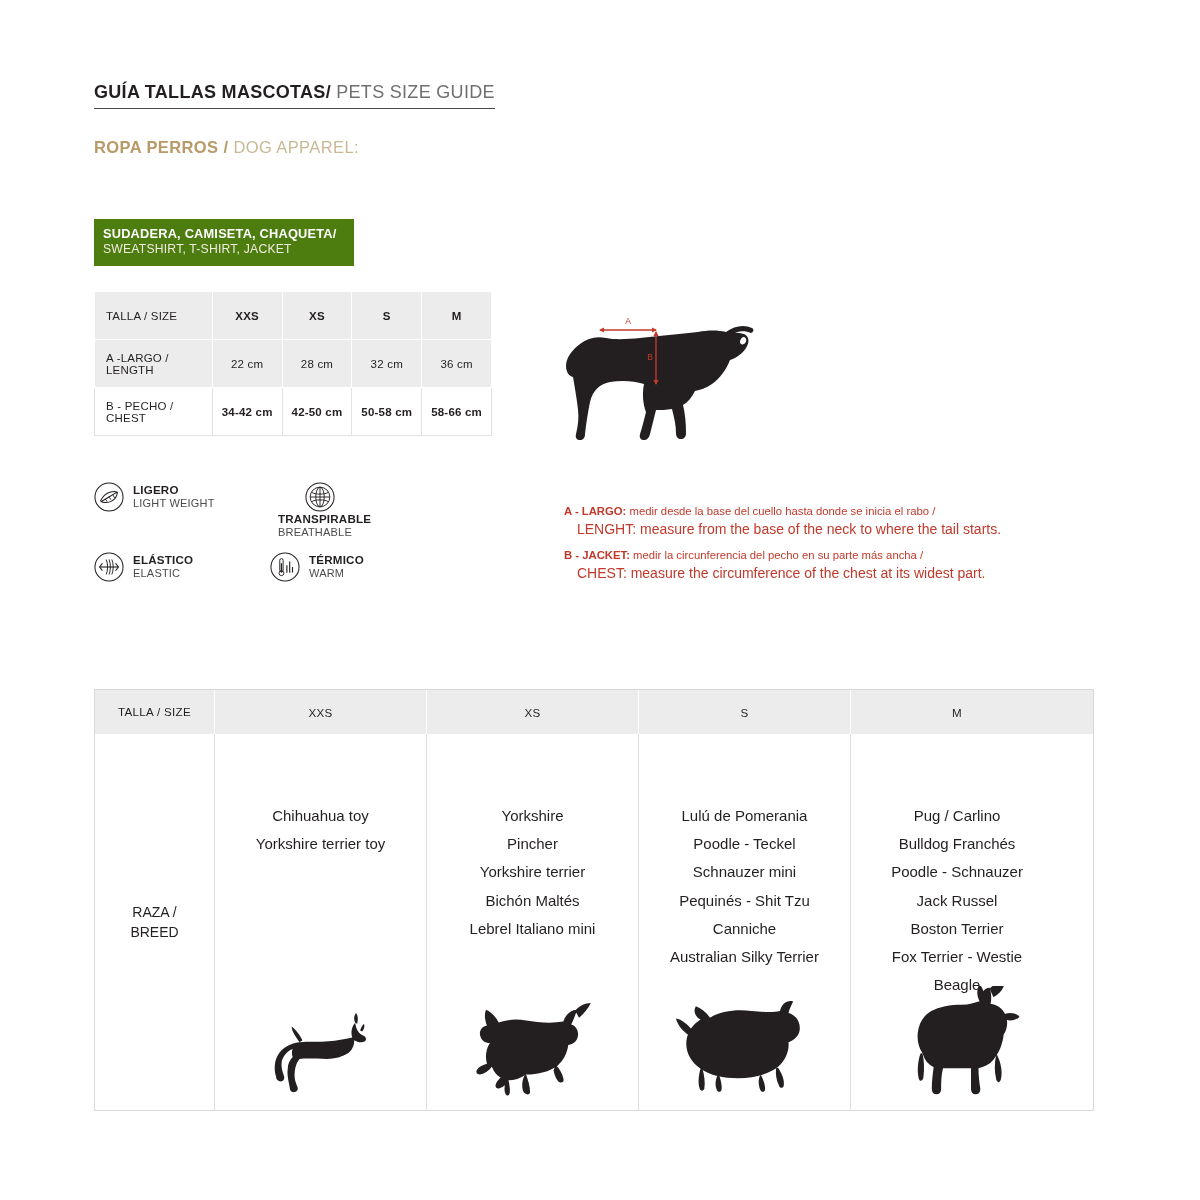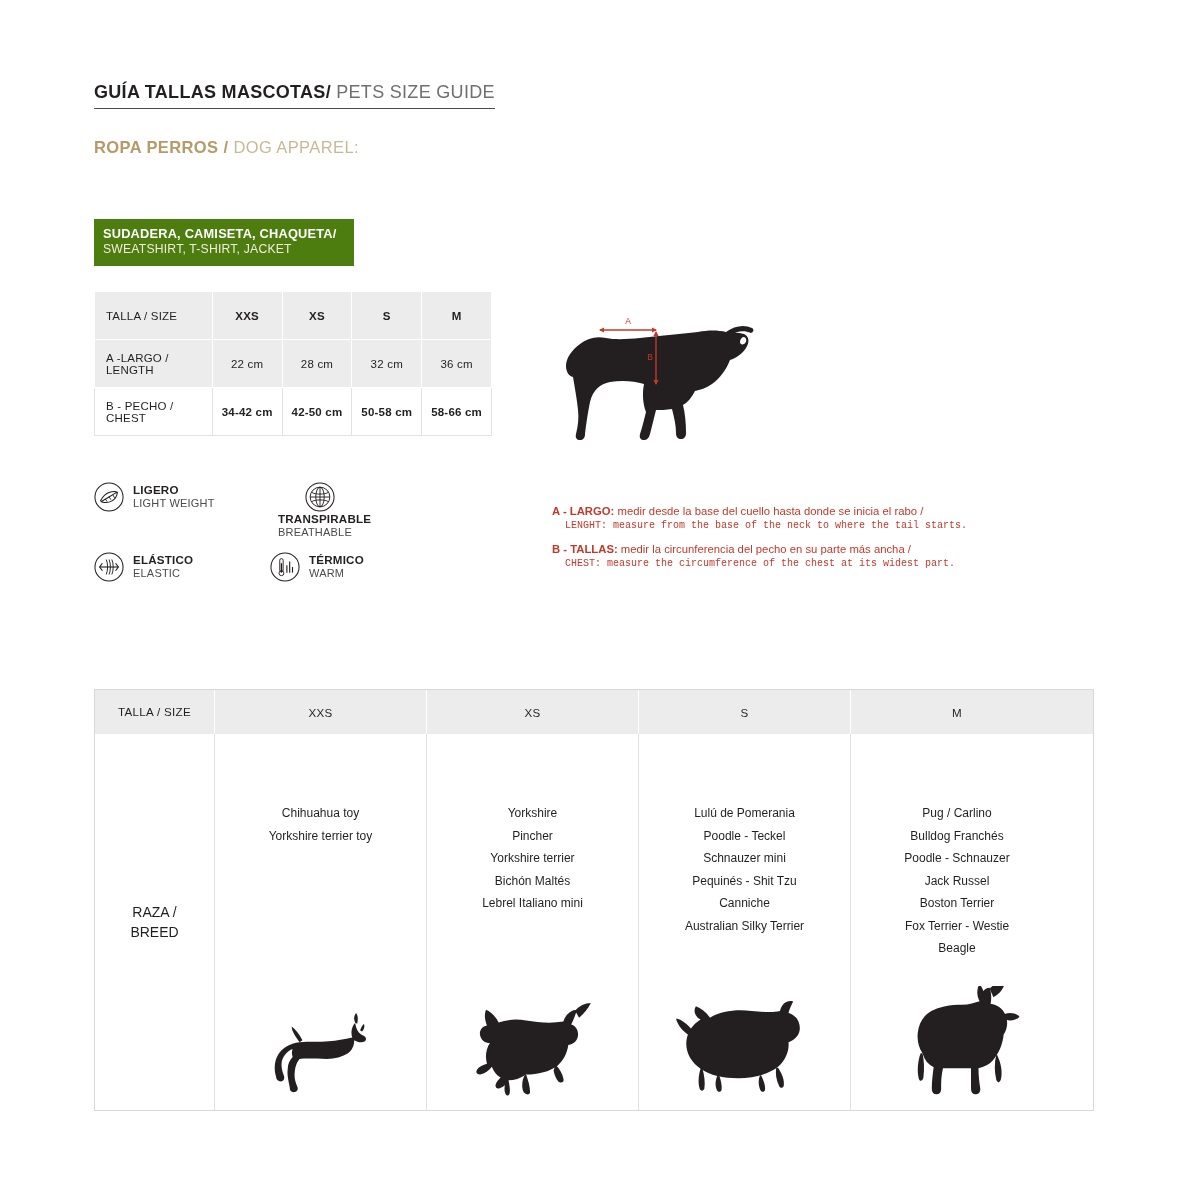--- a/index.html
+++ b/index.html
@@ -110,29 +110,29 @@
   
   .diagram {
     position: absolute;
     left: 530px; top: 310px;
     width: 260px; height: 150px;
   }
 
   
   .legend {
     position: absolute;
-    left: 552px; top: 503px;
+    left: 564px; top: 503px;
     width: 470px;
     color: #c0392b;
     font-size: 11.3px;
     line-height: 1.45;
   }
   .legend .row { margin-bottom: 7px; }
   .legend b { font-weight: bold; }
-  .legend .sub { display: block; padding-left: 13px; color: #c0392b; font-size: 10px; font-family: Liberation Mono, monospace; }
+  .legend .sub { display: block; padding-left: 13px; color: #c0392b; font-size: 14px; }
 
   
   .breed-wrap {
     position: absolute;
     left: 94px; top: 689px;
     width: 1000px;
     border: 1px solid #d8d8d8;
   }
   .breed-head {
     display: flex;
@@ -156,21 +156,21 @@
     display: flex; align-items: center; justify-content: center;
     text-align: center;
     font-size: 14px;
     line-height: 1.45;
     color: #231f20;
   }
   .col-body { width: 212px; }
   .breed-list {
     text-align: center;
     padding-top: 68px;
-    font-size: 12px;
+    font-size: 15px;
     line-height: 1.88;
     color: #231f20;
   }
   .breed-img {
     position: absolute;
     left: 0; right: 0;
     bottom: 12px;
     display: flex;
     justify-content: center;
     align-items: flex-end;
@@ -330,21 +330,21 @@
       <text x="120" y="50" fill="#c0392b" font-family="Liberation Sans, sans-serif" font-size="8.5" text-anchor="middle">B</text>
     </svg>
   </div>
 
   <div class="legend">
     <div class="row">
       <b>A - LARGO:</b><span> medir desde la base del cuello hasta donde se inicia el rabo /</span>
       <span class="sub">LENGHT: measure from the base of the neck to where the tail starts.</span>
     </div>
     <div class="row">
-      <b>B - TALLAS:</b><span> medir la circunferencia del pecho en su parte más ancha /</span>
+      <b>B - JACKET:</b><span> medir la circunferencia del pecho en su parte más ancha /</span>
       <span class="sub">CHEST: measure the circumference of the chest at its widest part.</span>
     </div>
   </div>
 
   <div class="breed-wrap">
 
     <div class="breed-head">
       <div class="cell col-label">TALLA /  SIZE</div>
       <div class="cell col-body">XXS</div>
       <div class="cell col-body">XS</div>

